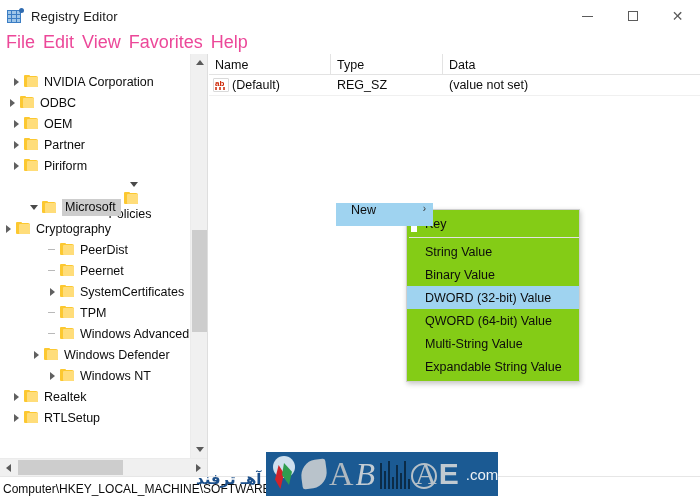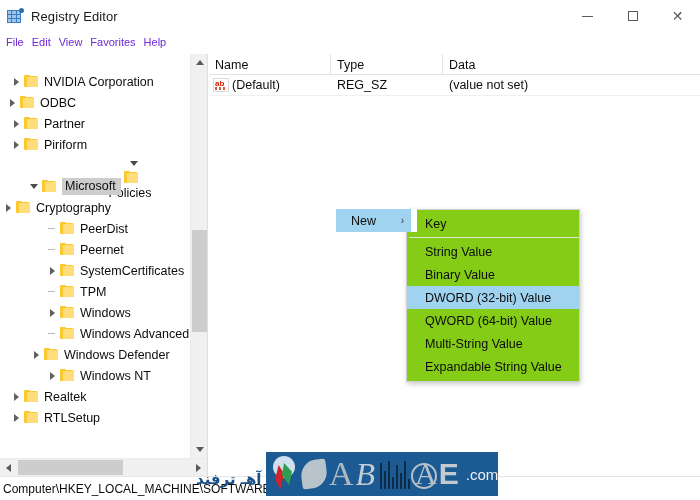--- a/index.html
+++ b/index.html
@@ -64,21 +64,21 @@
 
   
   .menubar {
     position: absolute; top: 32px; left: 0;
     width: 700px; height: 21px;
     background: #ffffff;
     display: flex; align-items: center;
     padding-left: 2px;
   }
   .menu-item {
-    font-size: 11px; color: #6d28d9;
+    font-size: 18px; color: #ec4899;
     padding: 2px 4px 3px 4px;
     white-space: nowrap;
   }
 
   
   .content {
     position: absolute; top: 54px; left: 0;
     width: 700px; height: 422px;
     background: #ffffff;
   }
@@ -257,24 +257,24 @@
     position: absolute; left: 1px; bottom: 1px;
     width: 12px; height: 3px;
     background: linear-gradient(90deg,#cc2200 0 2px,transparent 2px 4px);
     background-size: 4px 3px;
     opacity: .75;
   }
 
   
   .ctx-parent {
     position: absolute;
-    left: 336px; top: 155px;
-    width: 75px; height: 23px;
+    left: 336px; top: 149px;
+    width: 97px; height: 23px;
     background: #9fd3f0;
-    display: flex; align-items: center;
+    display: flex; align-items: flex-start;
     font-size: 12.5px; color: #0c0c0c;
     z-index: 30;
   }
   .ctx-parent .ctx-label { padding-left: 15px; }
   .ctx-parent .ctx-sub-arrow {
     margin-left: auto; margin-right: 7px;
     color: #353535; font-size: 10px;
   }
   .ctx-parent-tail {
     position: absolute; left: 411px; top: 155px;
@@ -468,20 +468,29 @@
               </span>
               <span class="label">ODBC</span>
             </div>
             <div class="tnode" style="padding-left: 8px;">
               <span class="chev closed"></span>
               <span class="folder">
                 <span class="f-tab"></span>
                 <span class="f-back"></span>
                 <span class="f-front"></span>
               </span>
+              <span class="label">OEM</span>
+            </div>
+            <div class="tnode" style="padding-left: 8px;">
+              <span class="chev closed"></span>
+              <span class="folder">
+                <span class="f-tab"></span>
+                <span class="f-back"></span>
+                <span class="f-front"></span>
+              </span>
               <span class="label">Partner</span>
             </div>
             <div class="tnode" style="padding-left: 8px;">
               <span class="chev closed"></span>
               <span class="folder">
                 <span class="f-tab"></span>
                 <span class="f-back"></span>
                 <span class="f-front"></span>
               </span>
               <span class="label">Piriform</span>
@@ -544,29 +553,20 @@
             </div>
             <div class="tnode" style="padding-left: 44px;">
               <span class="chev none"></span>
               <span class="leafline" style="left: 48px;"></span>
               <span class="folder">
                 <span class="f-tab"></span>
                 <span class="f-back"></span>
                 <span class="f-front"></span>
               </span>
               <span class="label">TPM</span>
-            </div>
-            <div class="tnode" style="padding-left: 44px;">
-              <span class="chev closed"></span>
-              <span class="folder">
-                <span class="f-tab"></span>
-                <span class="f-back"></span>
-                <span class="f-front"></span>
-              </span>
-              <span class="label">Windows</span>
             </div>
             <div class="tnode" style="padding-left: 44px;">
               <span class="chev none"></span>
               <span class="leafline" style="left: 48px;"></span>
               <span class="folder">
                 <span class="f-tab"></span>
                 <span class="f-back"></span>
                 <span class="f-front"></span>
               </span>
               <span class="label">Windows Advanced Threat Protection</span>

